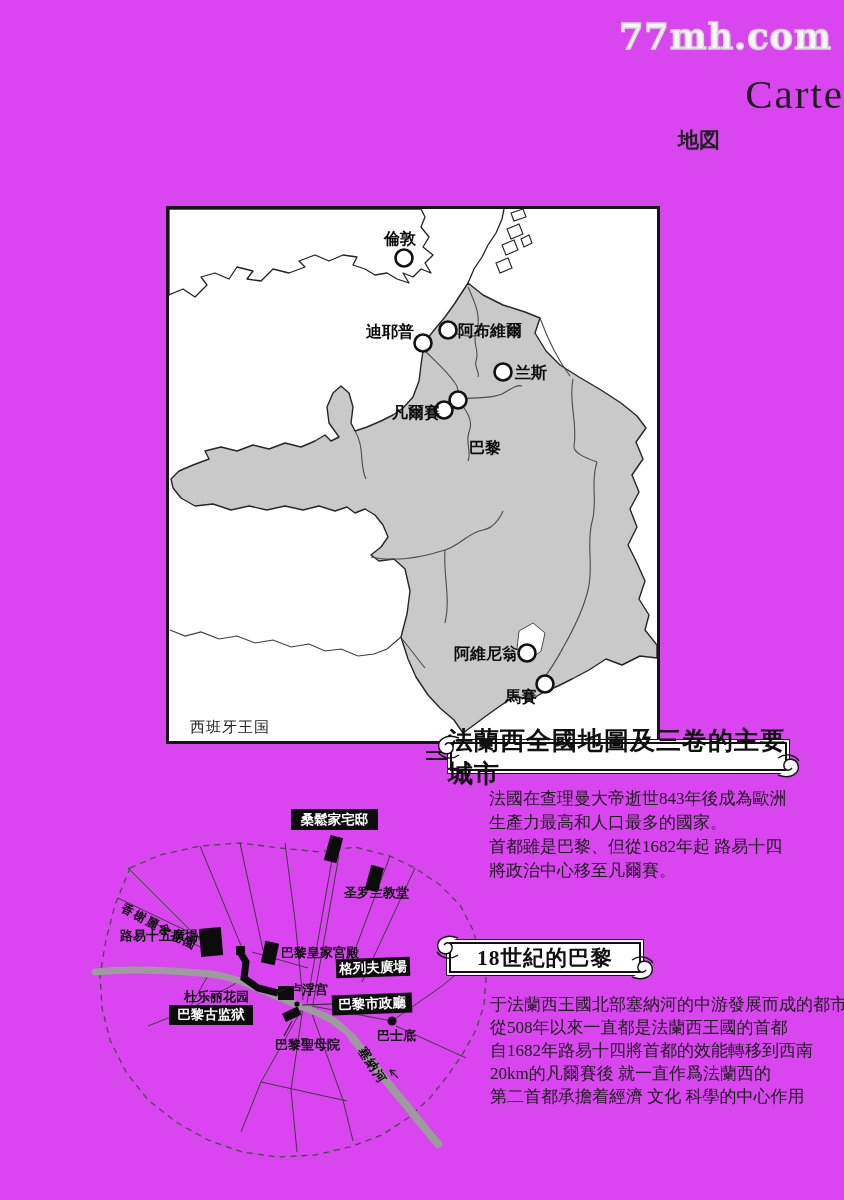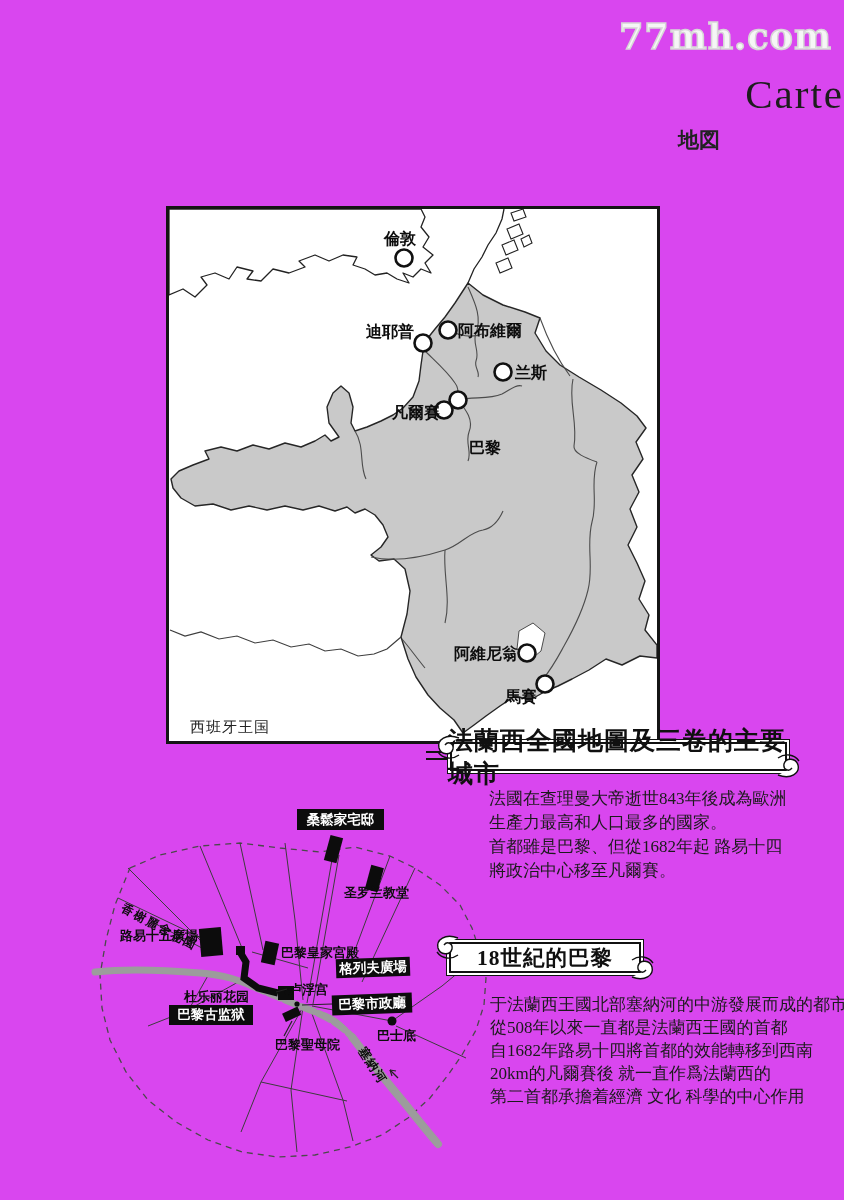--- a/index.html
+++ b/index.html
@@ -189,21 +189,21 @@
         <path d="M186,192 L197,189"></path>
         <path d="M242,204 L212,205"></path>
         <path d="M202,221 L194,236"></path>
         <path d="M308,278 L300,270"></path>
           <path d="M300,270 L302,276"></path>
           <path d="M300,270 L306,271"></path>
       </g>
     </svg>
   </div>
 
-  <div class="pbox" style="left:297px;top:809px;width:87px;height:21px;">桑鬆家宅邸</div>
+  <div class="pbox" style="left:291px;top:809px;width:87px;height:21px;">桑鬆家宅邸</div>
   <span class="plabel" style="left:344px;top:884px;">圣罗兰教堂</span>
   <span class="plabel rot-champs" style="left:126px;top:900px;">香榭麗舍花園</span>
   <span class="plabel" style="left:120px;top:927px;">路易十五廣場</span>
   <span class="plabel" style="left:281px;top:944px;">巴黎皇家宮殿</span>
   <div class="pbox tilt-m2" style="left:336px;top:958px;width:74px;height:19px;">格列夫廣場</div>
   <span class="plabel" style="left:289px;top:981px;">卢浮宫</span>
   <span class="plabel" style="left:184px;top:988px;">杜乐丽花园</span>
   <div class="pbox" style="left:169px;top:1005px;width:84px;height:20px;">巴黎古监狱</div>
   <div class="pbox tilt-m2" style="left:332px;top:994px;width:80px;height:20px;">巴黎市政廳</div>
   <span class="plabel" style="left:275px;top:1036px;">巴黎聖母院</span>

